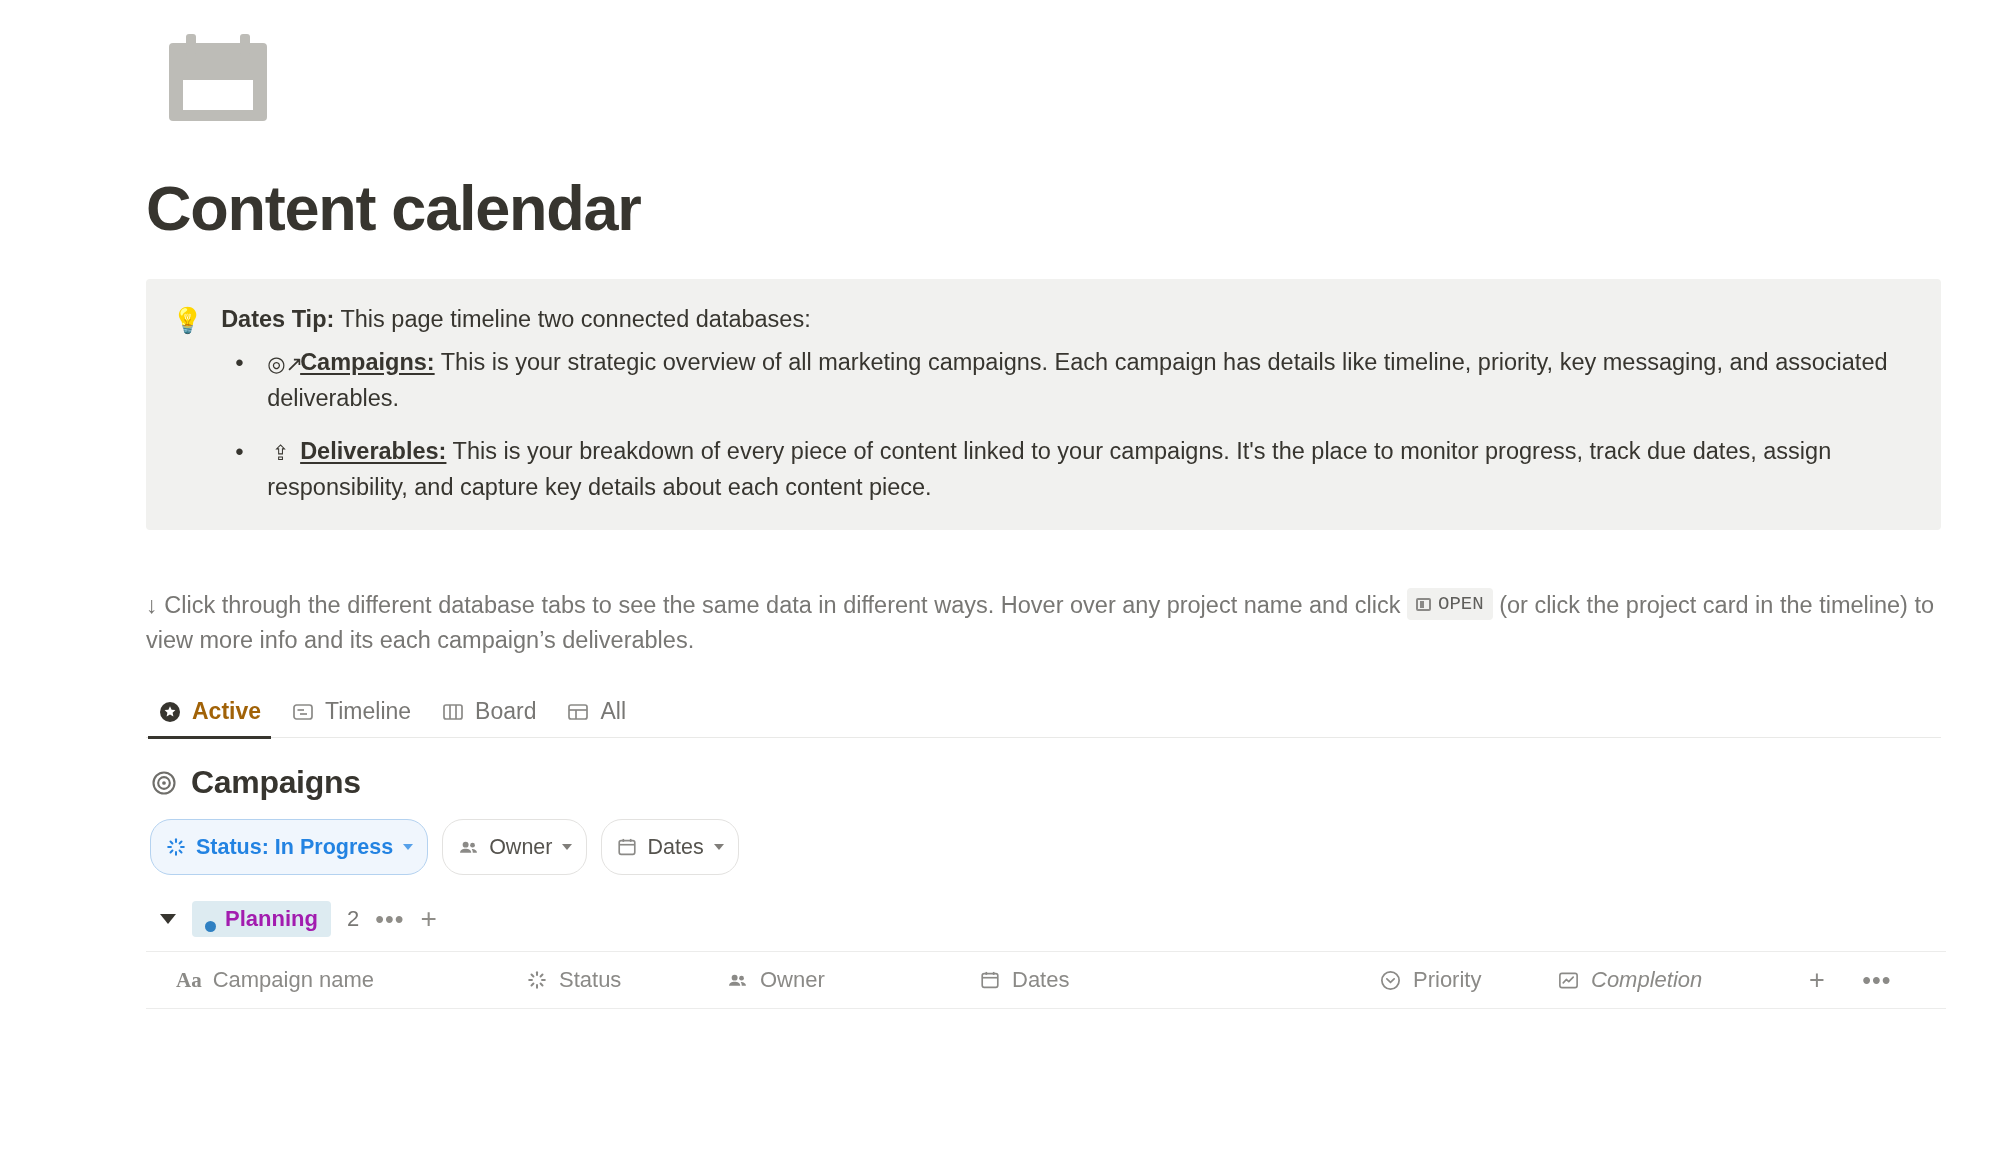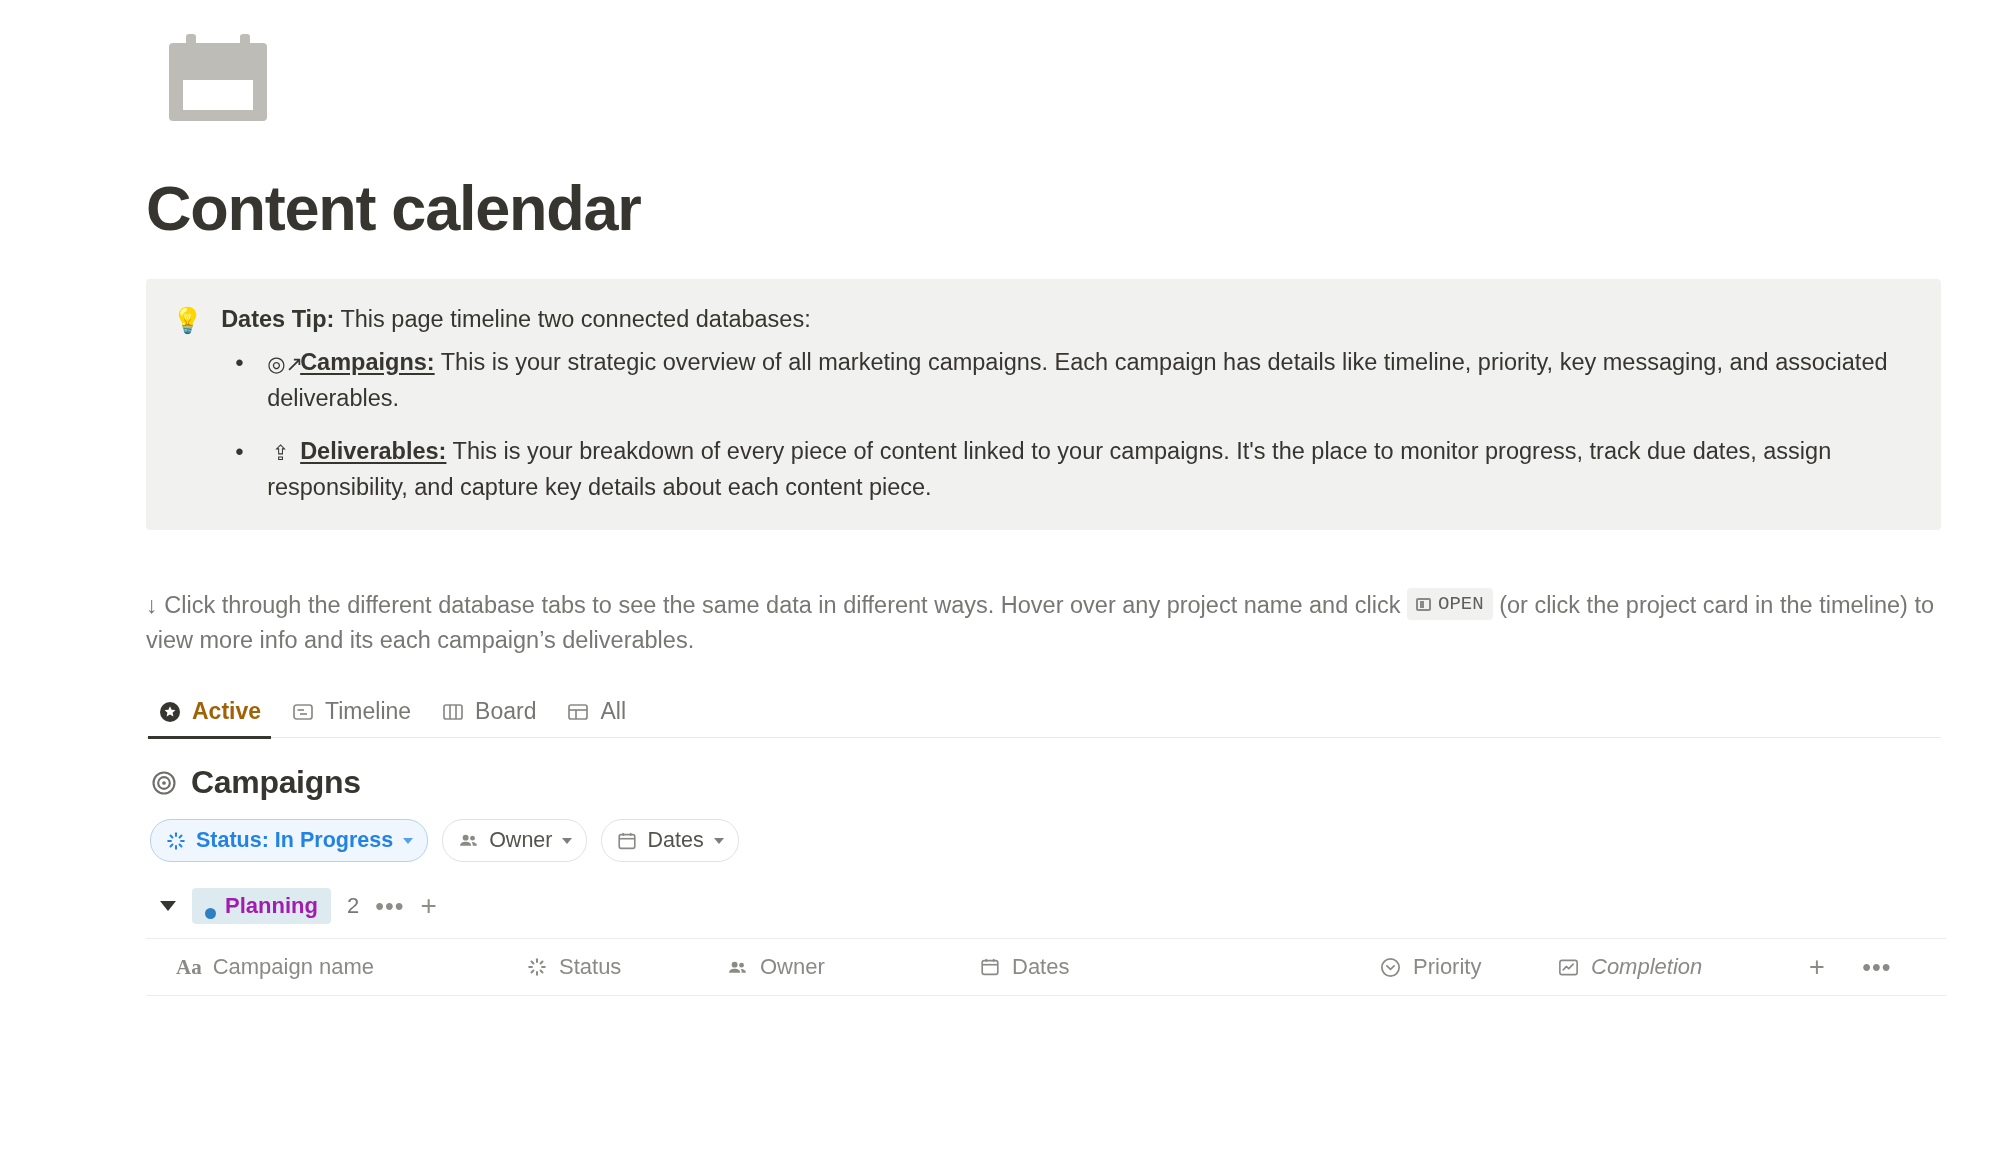--- a/index.html
+++ b/index.html
@@ -192,21 +192,21 @@
     display: flex;
     align-items: center;
     gap: 14px;
     margin-bottom: 26px;
     padding-left: 4px;
   }
   .pill {
     display: flex;
     align-items: center;
     gap: 9px;
-    height: 43px;
+    height: 56px;
     padding: 0 14px;
     border: 1.5px solid #e3e2e0;
     border-radius: 21px;
     font-size: 21.5px;
     color: #55534e;
     background: #fff;
     cursor: pointer;
     white-space: nowrap;
   }
   .pill.blue {

